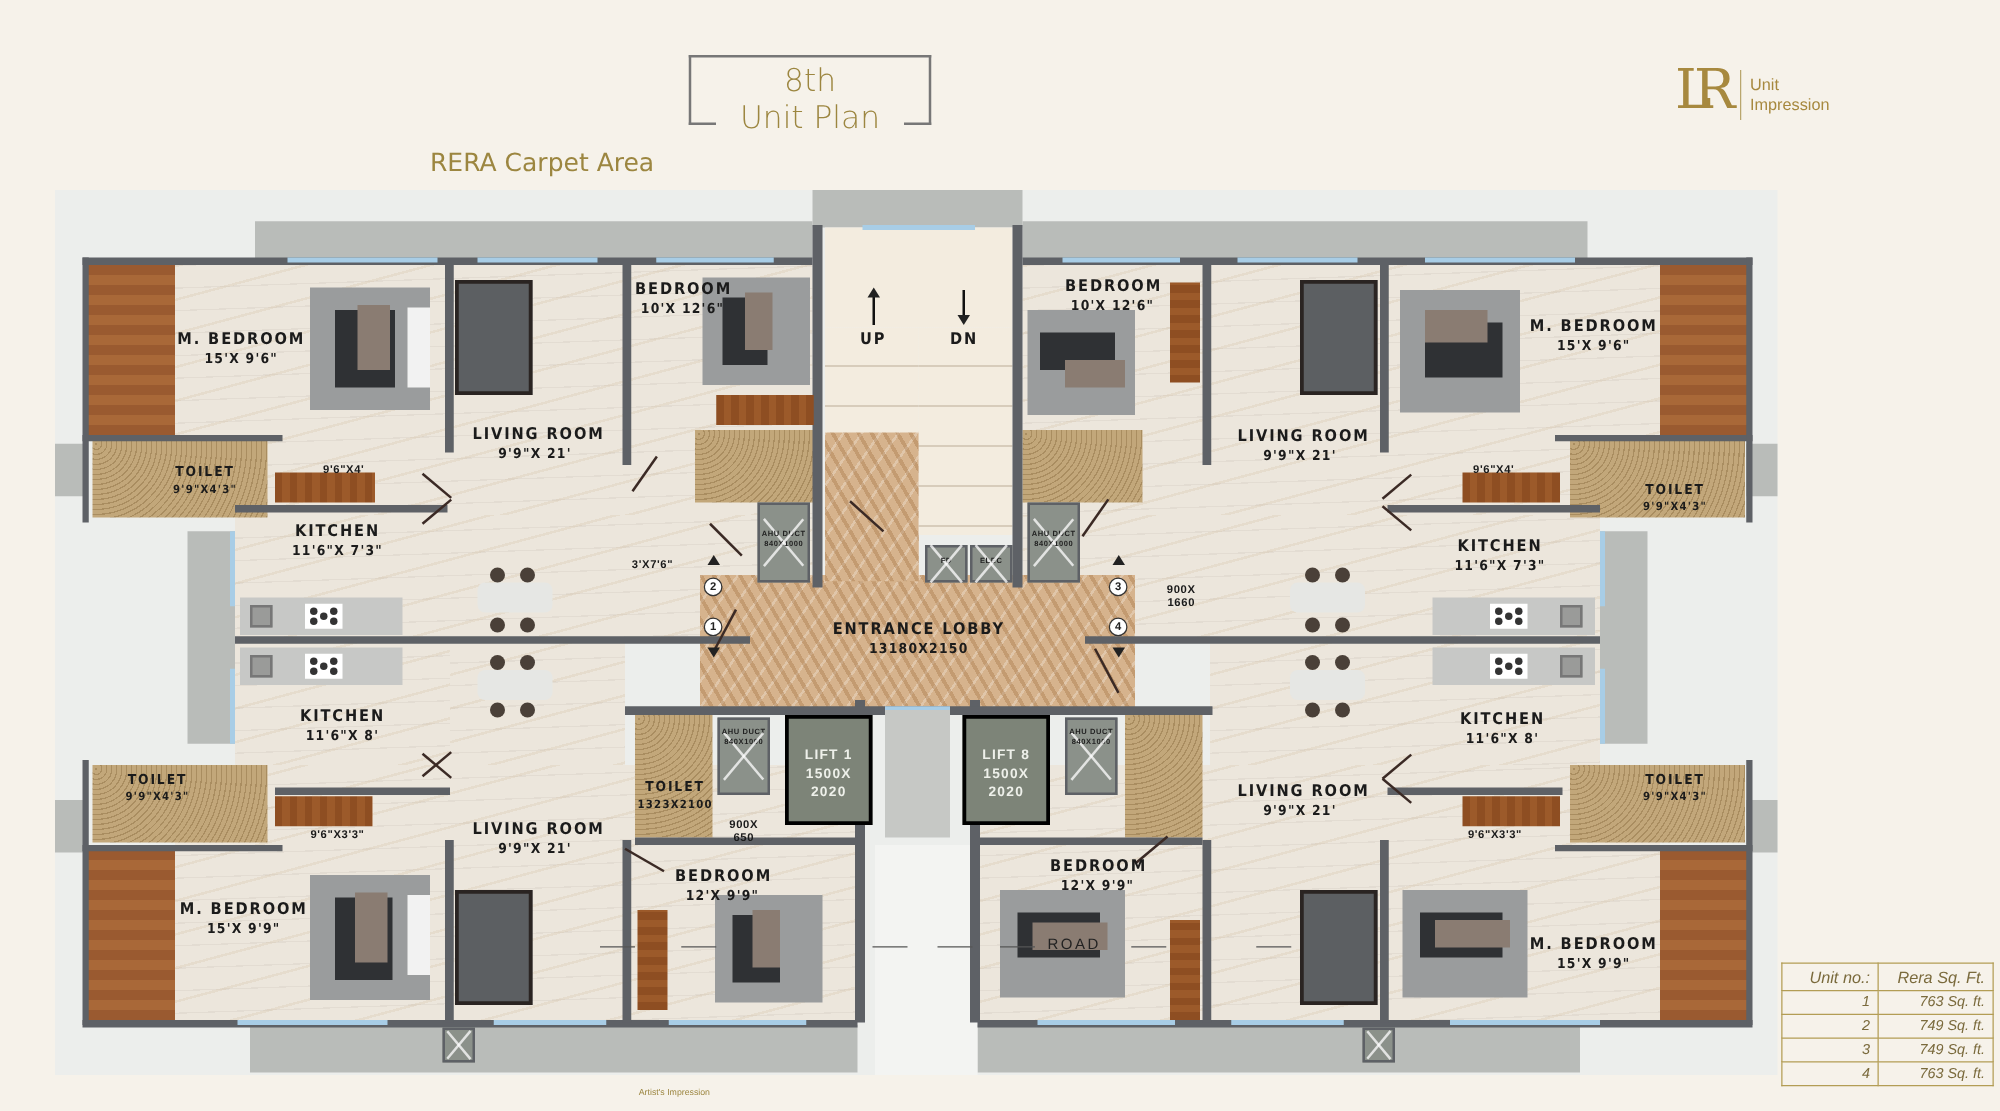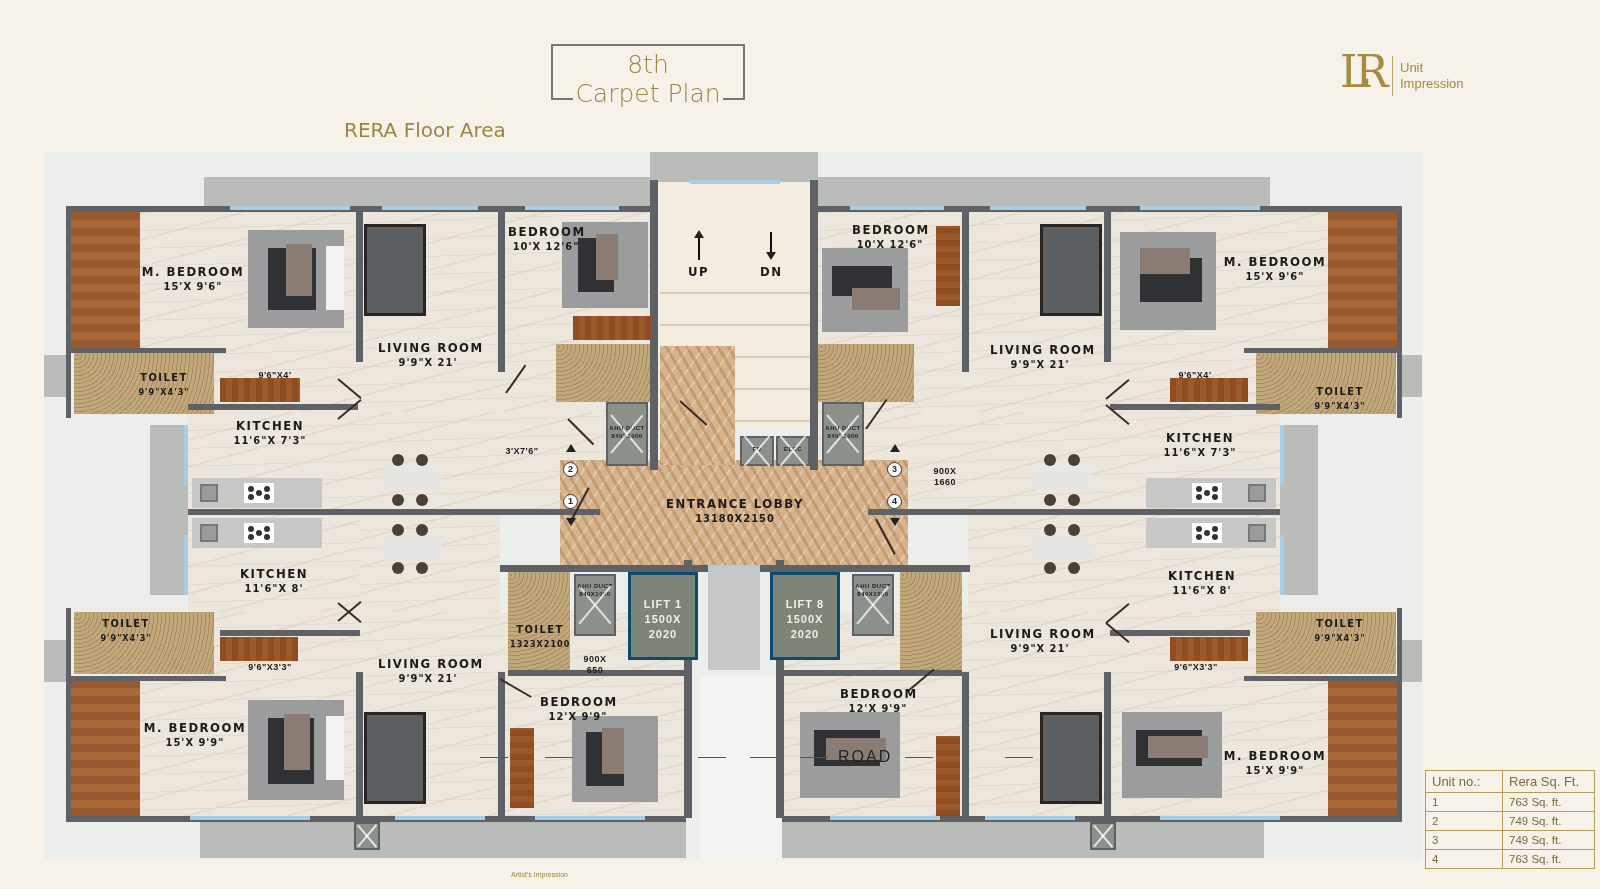--- a/index.html
+++ b/index.html
@@ -32,21 +32,21 @@
   .wood { background: repeating-linear-gradient(90deg, #8e4e22 0 6px, #9c5a2a 6px 12px); }
   .wood-v { background: repeating-linear-gradient(0deg, #8e4e22 0 6px, #9c5a2a 6px 12px); }
   .terrace { background: repeating-linear-gradient(0deg, #9a5a30 0 8px, #a96838 8px 16px); }
   .toilet-floor { background: repeating-radial-gradient(circle at 3px 3px, #a98d60 0 1px, #c2a77a 1px 4px); }
   .wall { background: #5e6166; }
   .slab { background: #b9bcb9; }
   .duct { background: #8b918a; border: 2px solid #5e6166; }
   .duct:before, .duct:after { content:""; position:absolute; left:50%; top:50%; width:130%; height:2px; background: rgba(255,255,255,0.75); }
   .duct:before { transform: translate(-50%,-50%) rotate(50deg); }
   .duct:after { transform: translate(-50%,-50%) rotate(-50deg); }
-  .lift { background: #7d8478; border: 3px solid #0c4a6e; color: #eef0ea; text-align: center; font-weight: bold; font-size: 11px; line-height: 15px; padding-top: 22px; letter-spacing: 1px; }
+  .lift { background: #7d8478; border: 3px solid #000000; color: #eef0ea; text-align: center; font-weight: bold; font-size: 11px; line-height: 15px; padding-top: 22px; letter-spacing: 1px; }
   .window { background: #a8cde6; }
   .stairs { background: repeating-linear-gradient(180deg, #f3ecdf 0 30px, #d7ccbb 30px 32px); }
 
   .room-label { color: #1b1b1b; font-weight: bold; font-size: 13px; letter-spacing: 1.5px; text-align: center; line-height: 15px; white-space: nowrap; font-family: "DejaVu Sans Condensed", "DejaVu Sans", sans-serif; }
   .room-label .dim { display:block; font-size: 11px; letter-spacing: 1px; }
   .small-label { color: #1b1b1b; font-weight: bold; font-size: 9px; letter-spacing: 0.5px; text-align: center; line-height: 11px; }
   .circle-num { width: 15px; height: 15px; border-radius: 50%; background: #fff; border: 1px solid #333; font-size: 9px; font-weight: bold; text-align: center; line-height: 13px; color: #222; }
   .tri-up { width:0; height:0; border-left:5px solid transparent; border-right:5px solid transparent; border-bottom:8px solid #222; }
   .tri-down { width:0; height:0; border-left:5px solid transparent; border-right:5px solid transparent; border-top:8px solid #222; }
 
@@ -57,39 +57,39 @@
   .table-dining { background: #e6e7e4; border-radius: 6px; }
   .chair { width: 12px; height: 12px; border-radius: 50%; background: #4a4038; }
   .counter { background: #c7c8c6; }
   .hob { background: #fff; }
   .hob i { position:absolute; width:6px; height:6px; border-radius:50%; background:#333; }
   .sink { background: #9a9b99; border: 2px solid #777; }
   .door { height: 2px; background: #3b2a25; transform-origin: left center; }
 
   
   .area-table { left: 1425px; top: 770px; border-collapse: collapse; font-size: 12px; color: #7a6a3c; background: #f6f2ea; }
-  .area-table td, .area-table th { border: 1.5px solid #b39d55; text-align: left; font-weight: normal; }
+  .area-table td, .area-table th { border: 1.5px solid #b39d55; text-align: right; font-weight: normal; font-style: italic; }
   .area-table th { font-size: 13px; padding: 1px 6px; height: 22px; }
   .area-table td { font-size: 11.5px; height: 19px; padding: 0 6px; }
   .area-table .c1 { width: 77px; }
   .area-table .c2 { width: 92px; }
 
   .footnote { left: 511px; top: 871px; font-size: 7px; color: #9c8640; }
-  .road-label { font-size: 16px; letter-spacing: 2px; color: #222; }
+  .road-label { font-size: 12px; letter-spacing: 2px; color: #222; }
   .dash-line { height: 1px; background: #555; }
 </style>
 </head>
 <body>
 
 <div class="abs title-box"></div>
 <div class="abs title-text">
   <div>8th</div>
-  <div>Carpet Plan</div>
-</div>
-<div class="abs subtitle">RERA Floor Area</div>
+  <div>Unit Plan</div>
+</div>
+<div class="abs subtitle">RERA Carpet Area</div>
 
 <div class="abs logo-mark">LR</div>
 <div class="abs logo-sep"></div>
 <div class="abs logo-text">
   <div>Unit</div>
   <div>Impression</div>
 </div>
 
 <div class="abs plan-bg"></div>
 

